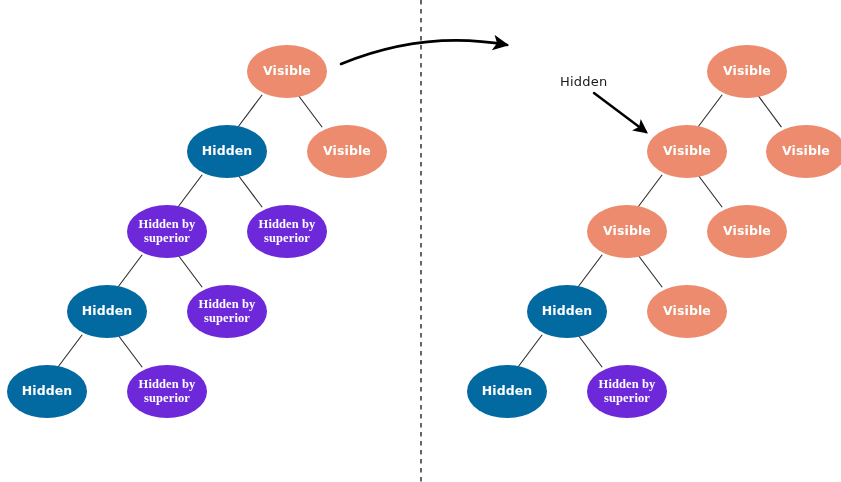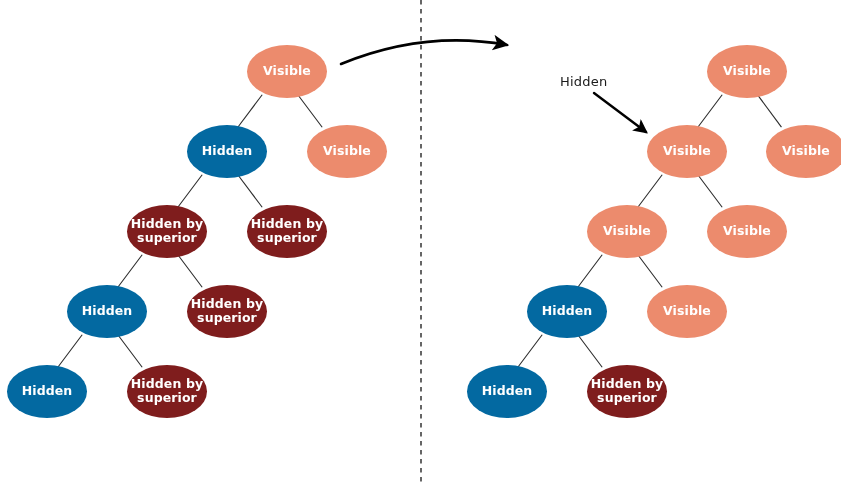--- a/index.html
+++ b/index.html
@@ -46,21 +46,21 @@
     font-size: 12.5px;
     font-weight: bold;
     line-height: 14.5px;
     letter-spacing: 0.1px;
     box-sizing: border-box;
     padding: 0 3px;
     cursor: pointer;
   }
   .node.visible-state   { background: #ec8b6d; }
   .node.hidden-state    { background: #0369a1; }
-  .node.hidden-sup      { background: #7f1d1d; }
+  .node.hidden-sup      { background: #6d28d9; font-family: Liberation Serif, serif; }
   .node .node-label {
     display: block;
     white-space: pre-line;
   }
   .reveal-label {
     position: absolute;
     color: #1a1a1a;
     font-size: 13px;
     font-weight: normal;
     letter-spacing: 0.2px;

